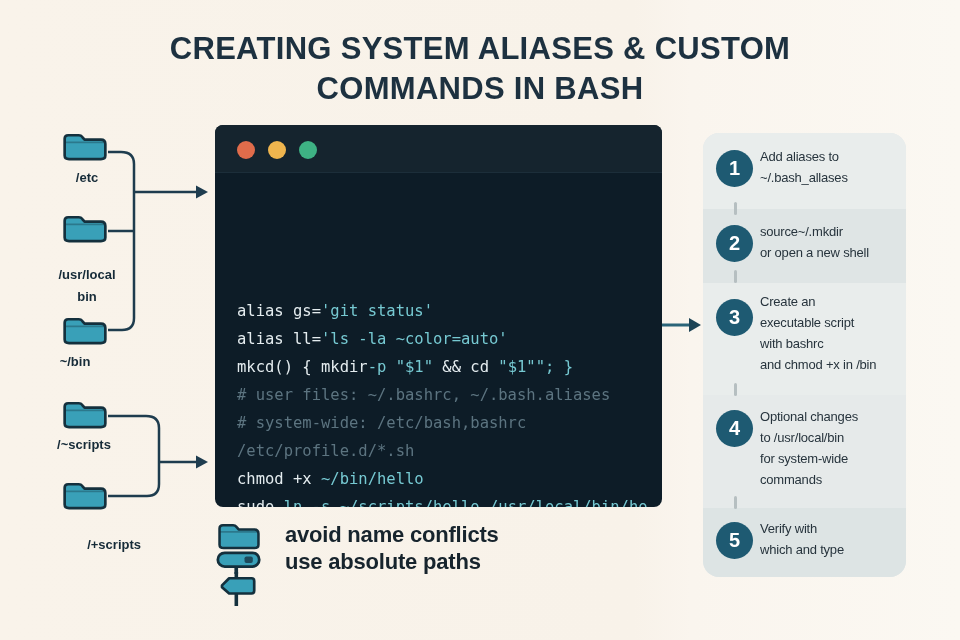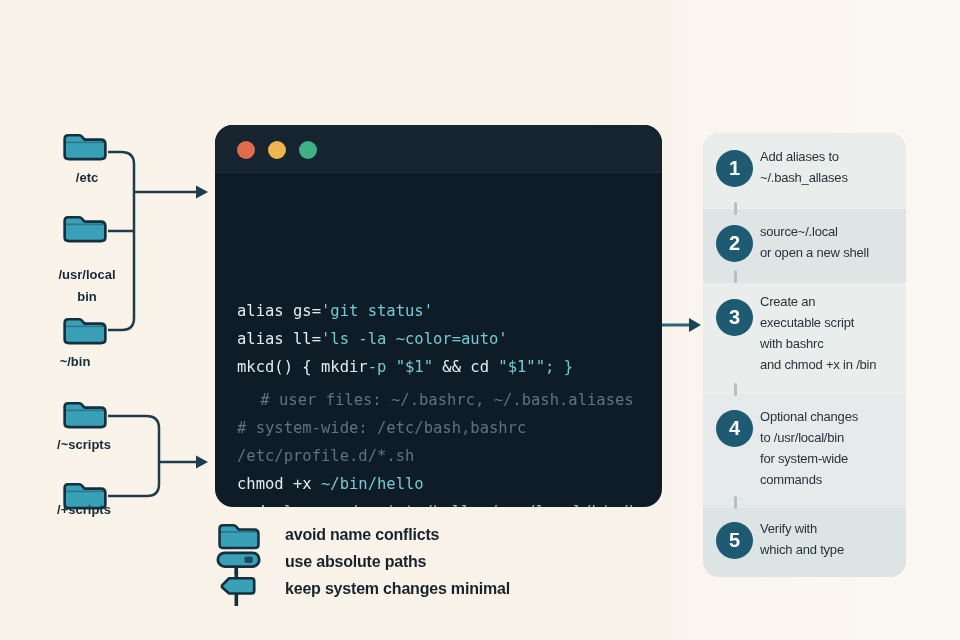--- a/index.html
+++ b/index.html
@@ -19,28 +19,28 @@
   
   .title{position:absolute;top:29px;left:0;width:100%;text-align:center;
     color:var(--title);font-weight:800;font-size:31px;line-height:40px;letter-spacing:.3px;}
   
   .folder-item{position:absolute;}
   .folder-item svg{display:block;}
   .folder-label{position:absolute;text-align:center;color:#162b38;font-weight:700;
     font-size:13px;line-height:21.5px;white-space:pre;}
   
   .terminal{position:absolute;left:215px;top:125px;width:447px;height:382px;
-    background:var(--terminal-body);border-radius:18px;overflow:hidden;}
+    background:var(--terminal-body);border-radius:8px;overflow:hidden;}
   .terminal-header{position:absolute;left:0;top:0;width:100%;height:47px;
     background:var(--terminal-header);border-bottom:1px solid #1c2e3a;}
   .dot{position:absolute;top:141px;width:18px;height:18px;border-radius:50%;}
   .terminal-body{position:absolute;left:22px;top:172px;width:420px;
     font-family:"DejaVu Sans Mono",monospace;font-size:15.5px;line-height:28px;white-space:pre;}
   .t-line{height:28px;}
-  .t-line.gap{margin-top:5px;text-align:center;}
+  .t-line.gap{}
   .seg-w{color:var(--code-white);} .seg-c{color:var(--code-cyan);}
   .seg-m{color:var(--code-muted);}
   
   .panel{position:absolute;left:703px;top:133px;width:203px;height:444px;
     background:var(--panel-bg);border-radius:16px;overflow:hidden;}
   .band{position:absolute;left:0;width:100%;}
   .band.b1{top:0;height:76px;background:#e9edec;}
   .band.b2{top:76px;height:74px;background:#dfe5e5;}
   .band.b3{top:150px;height:112px;background:#e9edec;}
   .band.b4{top:262px;height:113px;background:#e6eaea;}
@@ -52,29 +52,33 @@
   .step-circle{position:absolute;left:13px;top:4px;width:37px;height:37px;border-radius:50%;
     background:var(--step-circle);color:#fff;font-weight:700;font-size:20px;
     display:flex;align-items:center;justify-content:center;}
   .step.s3 .step-circle{top:8px;}
   .step-text{position:absolute;left:57px;top:0;width:150px;color:var(--step-text);
     font-weight:400;font-size:13px;line-height:21px;letter-spacing:-.2px;white-space:pre;}
   
   .legend{position:absolute;left:215px;top:521px;}
   .legend-row{display:flex;align-items:center;height:27px;}
   .legend-icon{width:48px;display:flex;justify-content:center;flex:0 0 48px;}
-  .legend-text{margin-left:22px;color:#17242d;font-weight:700;font-size:16px;letter-spacing:-.2px;white-space:pre;}
+  .legend-text{margin-left:22px;color:#17242d;font-weight:700;font-size:22px;letter-spacing:-.2px;white-space:pre;}
   
   .connectors{position:absolute;left:0;top:0;pointer-events:none;}
 </style>
 </head>
 <body>
 
 <div class="stage">
 
+  <div class="title">
+    <div>CREATING SYSTEM ALIASES &amp; CUSTOM</div>
+    <div>COMMANDS IN BASH</div>
+  </div>
 
   <svg class="connectors" width="960" height="640" viewBox="0 0 960 640">
 
     <path d="M108,152 H121 Q134,152 134,164 V318 Q134,330 122,330 H108" fill="none" stroke="#1e3c4e" stroke-width="2.5"></path>
     <path d="M108,231 H134" fill="none" stroke="#1e3c4e" stroke-width="2.5"></path>
     <path d="M134,192 H196" fill="none" stroke="#1e3c4e" stroke-width="2.5"></path>
     <polygon points="196,185.5 208,192 196,198.5" fill="#1e3c4e"></polygon>
 
     <path d="M108,416 H146 Q159,416 159,428 V484 Q159,496 147,496 H108" fill="none" stroke="#1e3c4e" stroke-width="2.5"></path>
     <path d="M159,462 H196" fill="none" stroke="#1e3c4e" stroke-width="2.5"></path>
@@ -113,21 +117,21 @@
           <path d="M3,16 H49" stroke="var(--outline)" stroke-width="2" opacity="0.35"></path>
         </svg>
       </div>
       <div class="folder-label" style="left: 27px; top: 434px; width: 114px;">/~scripts</div>
       <div class="folder-item" style="left: 62px; top: 477px;">
         <svg width="46" height="34" viewBox="0 0 52 38">
           <path d="M3,31 V12 Q3,8 7,8 H19 Q21.5,8 23,10 L25.5,13 H44 Q49,13 49,18 V31 Q49,35 44,35 H8 Q3,35 3,31 Z" fill="var(--folder-fill)" stroke="var(--outline)" stroke-width="3" stroke-linejoin="round"></path>
           <path d="M3,16 H49" stroke="var(--outline)" stroke-width="2" opacity="0.35"></path>
         </svg>
       </div>
-      <div class="folder-label" style="left: 27px; top: 499px; width: 114px;">/+scripts</div>
+      <div class="folder-label" style="left: 27px; top: 534px; width: 114px; text-align: right;">/+scripts</div>
     </div>
 
   <div class="terminal">
     <div class="terminal-header"></div>
     <div class="terminal-body"><div class="t-line"><span class="seg-w">alias </span><span class="seg-w">gs=</span><span class="seg-c">'git status'</span></div><div class="t-line"><span class="seg-w">alias </span><span class="seg-w">ll=</span><span class="seg-c">'ls -la ~color=auto'</span></div><div class="t-line"><span class="seg-w">mkcd() { mkdir</span><span class="seg-c">-p </span><span class="seg-c">"$1"</span><span class="seg-w"> &amp;&amp; cd </span><span class="seg-c">"$1""; }</span></div><div class="t-line gap"><span class="seg-m"># user files: ~/.bashrc, ~/.bash.aliases</span></div><div class="t-line"><span class="seg-m"># system-wide: /etc/bash,bashrc</span></div><div class="t-line"><span class="seg-m">/etc/profile.d/*.sh</span></div><div class="t-line"><span class="seg-w">chmod +x </span><span class="seg-c">~/bin/hello</span></div><div class="t-line"><span class="seg-w">sudo </span><span class="seg-c">ln -s ~/scripts/hello /usr/local/bin/ho</span></div></div>
   </div>
   <div class="dot" style="left:237px;background:var(--dot-red)"></div>
   <div class="dot" style="left:268px;background:var(--dot-yellow)"></div>
   <div class="dot" style="left:299px;background:var(--dot-green)"></div>
 
@@ -142,21 +146,21 @@
     <div class="dash d3"></div>
     <div class="dash d4"></div>
     <div id="steps-list">
         <div class="step s1">
           <div class="step-circle">1</div>
           <div class="step-text">Add aliases to
 ~/.bash_allases</div>
         </div>
         <div class="step s2">
           <div class="step-circle">2</div>
-          <div class="step-text">source~/.local
+          <div class="step-text">source~/.mkdir
 or open a new shell</div>
         </div>
         <div class="step s3">
           <div class="step-circle">3</div>
           <div class="step-text">Create an
 executable script
 with bashrc
 and chmod +x in /bin</div>
         </div>
         <div class="step s4">
@@ -194,17 +198,16 @@
         </div>
         <div class="legend-text">use absolute paths</div>
       </div>
       <div class="legend-row">
         <div class="legend-icon">
           <svg width="44" height="34" viewBox="0 0 48 38">
             <path d="M21,0 V38" stroke="var(--outline)" stroke-width="4"></path>
             <path d="M5,15 L13,7 H38 Q41,7 41,10 V21 Q41,24 38,24 H13 L5,17 Z" fill="var(--folder-fill)" stroke="var(--outline)" stroke-width="3" stroke-linejoin="round"></path>
           </svg>
         </div>
-        <div class="legend-text">keep system changes minimal</div>
       </div>
     </div>
 
 </div>
 
 </body></html>

